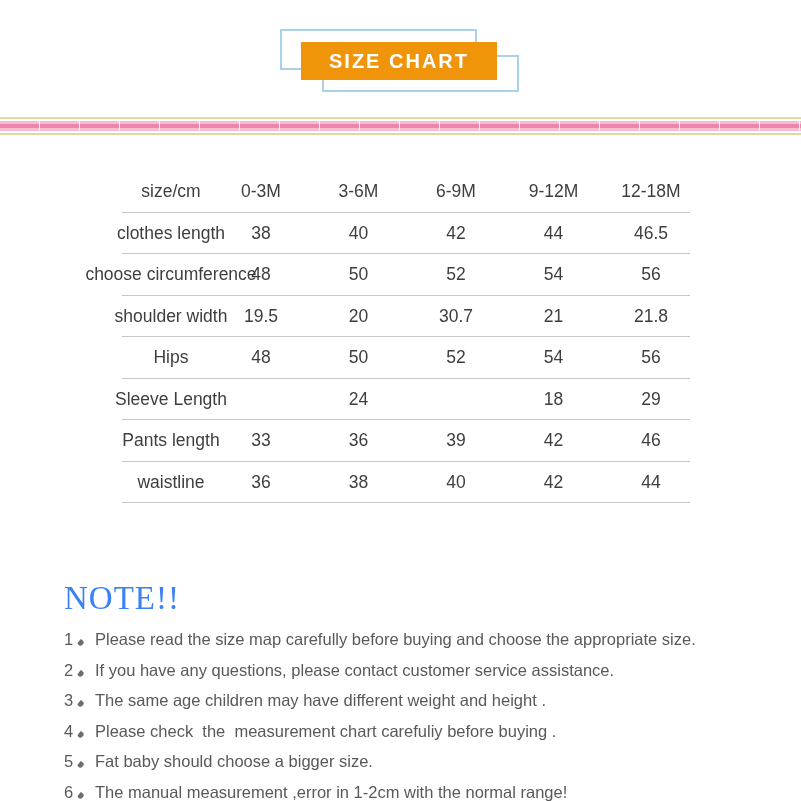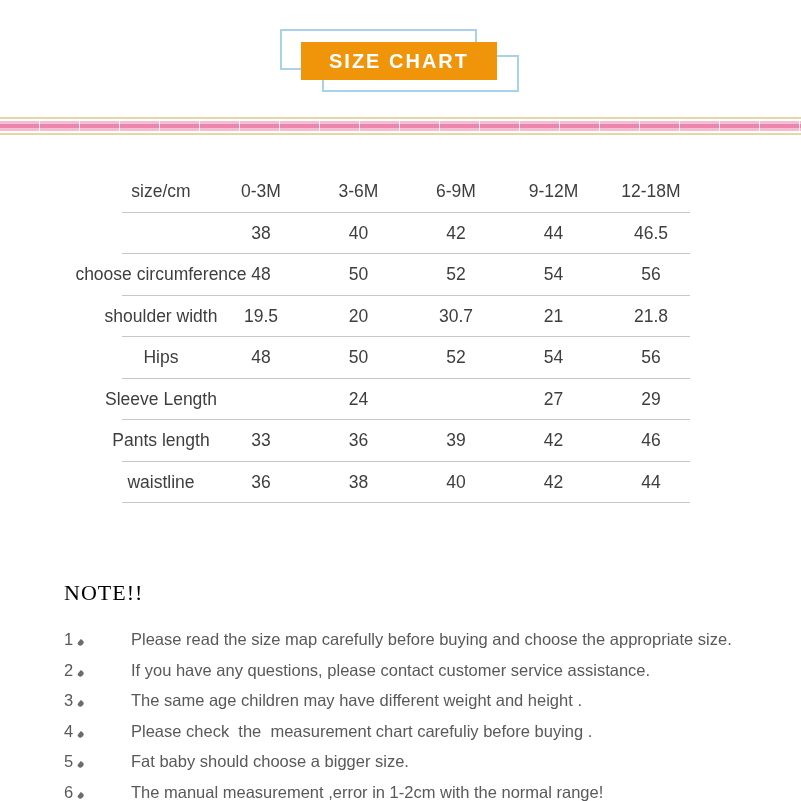--- a/index.html
+++ b/index.html
@@ -59,55 +59,55 @@
     width: 568px; height: 1px;
     background: #c7c7c7;
   }
   .cell {
     position: absolute; top: 0; height: 100%;
     display: flex; align-items: center; justify-content: center;
     font-size: 17.5px;
     color: #3e3e3e;
     white-space: nowrap;
   }
-  .c0 { left: 0;       width: 176px; }
+  .c0 { left: 10px;       width: 176px; }
   .c1 { left: 139px;   width: 98px; }
   .c2 { left: 236.5px; width: 98px; }
   .c3 { left: 334px;   width: 98px; }
   .c4 { left: 431.5px; width: 98px; }
   .c5 { left: 529px;   width: 98px; }
 
   
   .note-title {
     position: absolute;
     left: 64px; top: 580px;
     font-family: "Liberation Serif", "DejaVu Serif", serif;
-    font-size: 22px;
+    font-size: 33px;
     letter-spacing: 1px;
-    color: #000000;
+    color: #3b82f6;
   }
   .notes-list { position: absolute; left: 64px; top: 624px; }
   .note-item {
     display: flex;
     align-items: baseline;
     height: 30.6px;
     line-height: 30.6px;
     font-size: 16.5px;
     color: #58595b;
   }
   .note-num { display: inline-block; min-width: 12px; }
   .enum-mark {
     display: inline-block;
     width: 5px; height: 6px;
     margin: 0 11px 0 3px;
     background: #6b6c6e;
     border-radius: 1px 80% 80% 40%;
     transform: rotate(38deg) translateY(1px);
   }
-  .note-text { white-space: pre; margin-left: 36px; }
+  .note-text { white-space: pre; }
 </style>
 </head>
 <body>
 
 <div class="page">
 
   <div class="decor-rect r1"></div>
   <div class="decor-rect r2"></div>
   <div class="banner-box">
     <span class="banner-title">SIZE CHART</span>
@@ -123,20 +123,21 @@
     <div class="trow">
       <span class="cell c0">size/cm</span>
       <span class="cell c1">0-3M</span>
       <span class="cell c2">3-6M</span>
       <span class="cell c3">6-9M</span>
       <span class="cell c4">9-12M</span>
       <span class="cell c5">12-18M</span>
     </div>
 
     <div class="trow">
+      <span class="cell c0">clothes length</span>
       <span class="cell c1">38</span>
       <span class="cell c2">40</span>
       <span class="cell c3">42</span>
       <span class="cell c4">44</span>
       <span class="cell c5">46.5</span>
     </div>
 
     <div class="trow">
       <span class="cell c0">choose circumference</span>
       <span class="cell c1">48</span>
@@ -160,21 +161,21 @@
       <span class="cell c1">48</span>
       <span class="cell c2">50</span>
       <span class="cell c3">52</span>
       <span class="cell c4">54</span>
       <span class="cell c5">56</span>
     </div>
 
     <div class="trow">
       <span class="cell c0">Sleeve Length</span>
       <span class="cell c2">24</span>
-      <span class="cell c4">27</span>
+      <span class="cell c4">18</span>
       <span class="cell c5">29</span>
     </div>
 
     <div class="trow">
       <span class="cell c0">Pants length</span>
       <span class="cell c1">33</span>
       <span class="cell c2">36</span>
       <span class="cell c3">39</span>
       <span class="cell c4">42</span>
       <span class="cell c5">46</span>

